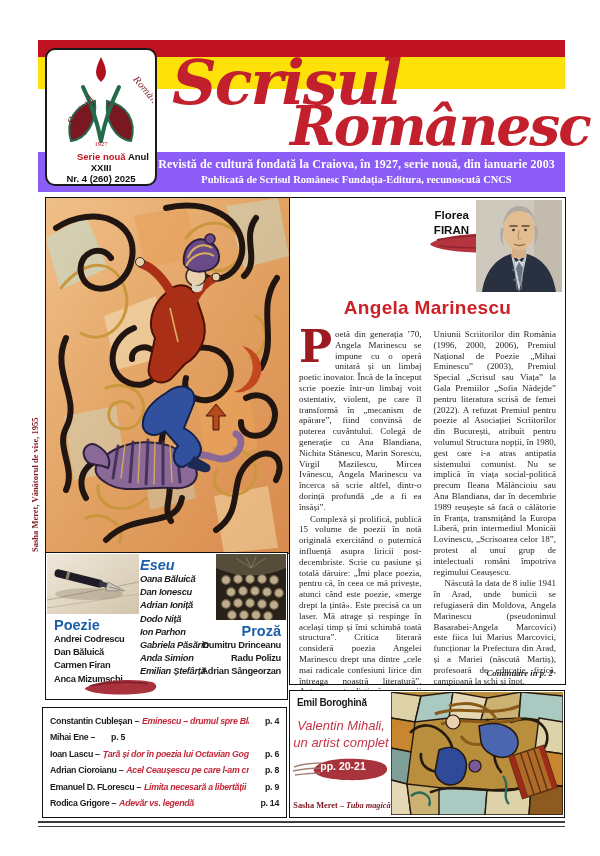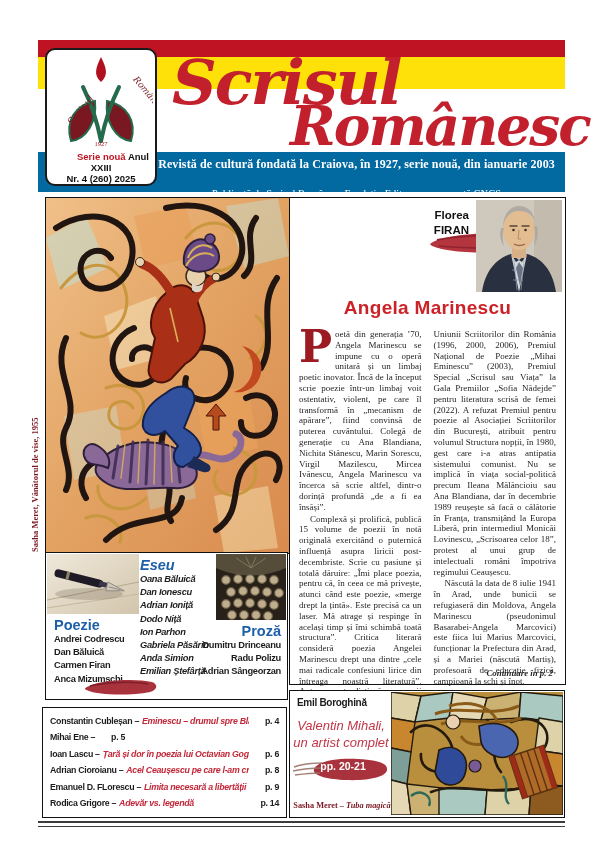--- a/index.html
+++ b/index.html
@@ -3,24 +3,24 @@
 <meta charset="utf-8">
 <style>
   html,body{margin:0;padding:0;background:#e9e9e9;}
   .page{position:relative;width:600px;height:856px;background:#ffffff;margin:0 auto;overflow:hidden;
         font-family:"Liberation Serif",serif;color:#1c1c1c;}
   .abs{position:absolute;}
 
   
   .band-red-top{left:38px;top:40px;width:527px;height:17px;background:#bf1222;}
   .band-yellow{left:38px;top:57px;width:527px;height:32px;background:#ffe10a;}
-  .band-tagline{left:38px;top:152px;width:527px;height:40px;background:#0369a1;color:#fff;
+  .band-tagline{left:38px;top:152px;width:527px;height:40px;background:#8b5cf6;color:#fff;
         text-align:center;padding:5px 8px 0 118px;box-sizing:border-box;}
   .tagline1{font-size:12px;font-weight:bold;letter-spacing:.1px;}
-  .tagline2{font-size:10.5px;font-weight:normal;margin-top:16px;}
+  .tagline2{font-size:10.5px;font-weight:bold;margin-top:2px;}
   .title-script{color:#c3202e;font-family:"DejaVu Serif",serif;font-style:italic;font-weight:bold;
         letter-spacing:-2px;z-index:3;line-height:1;}
   .title1{left:172px;top:52px;font-size:62px;}
   .title2{left:290px;top:98px;font-size:55px;}
   .logo-box{left:45px;top:48px;width:112px;height:138px;background:#fff;border:2px solid #1a1a1a;
         border-radius:10px;z-index:4;text-align:center;box-sizing:border-box;padding-top:3px;}
   .series{font-family:"Liberation Sans",sans-serif;font-size:9.5px;font-weight:bold;line-height:11px;color:#111;}
   .series .red{color:#c01423;margin-left:24px;}
 
   

